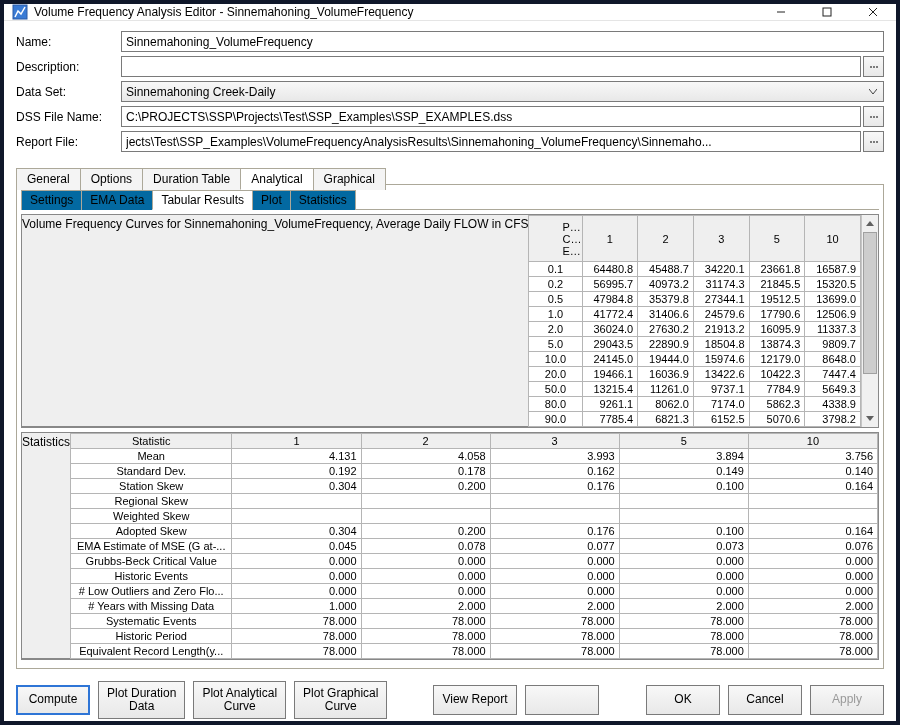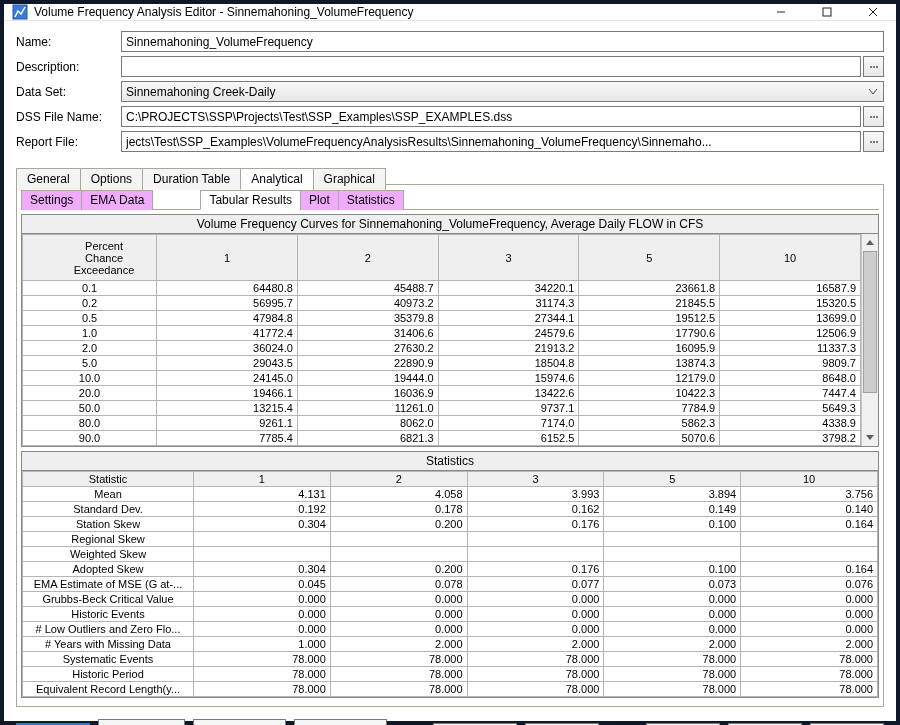--- a/index.html
+++ b/index.html
@@ -17,24 +17,24 @@
 .form-input[readonly] { background: #fff; }
 .form-select-wrap { flex:1; display:flex; }
 .form-select { flex: 1; height: 21px; border: 1px solid #7a7a7a; background: linear-gradient(#f8f8f8,#e8e8e8); padding: 0 20px 0 4px; font-size: 12px; position: relative; display:flex; align-items:center; }
 .sel-arrow { position:absolute; right:6px; top:50%; transform:translateY(-50%); }
 .icon-btn { width:21px; height:21px; border:1px solid #7a7a7a; margin-left:2px; display:flex; align-items:center; justify-content:center; background:linear-gradient(#f8f8f8,#e8e8e8); }
 .tabs { display:flex; border-bottom:1px solid #aca899; margin-top:6px; }
 .tab { padding:3px 10px; border:1px solid #aca899; border-bottom:none; background:#f4f4f4; margin-right:-1px; cursor:pointer; position:relative; top:6px; }
 .tab.active { background:#fff; border-bottom:1px solid #fff; }
 .tab-panel { border:1px solid #aca899; border-top:none; padding:4px; flex:1; display:flex; flex-direction:column; overflow:hidden; }
 .subtabs { display:flex; border-bottom:1px solid #aca899; }
-.subtab { padding:2px 8px; border:1px solid #aca899; border-bottom:none; background:#f0abfc; margin-right:-1px; cursor:pointer; position:relative; top:1px; font-size:12px; }
-.subtab.active { background:#fff; border-bottom:1px solid #fff;margin-left:48px; }
+.subtab { padding:2px 8px; border:1px solid #aca899; border-bottom:none; background:#0369a1; margin-right:-1px; cursor:pointer; position:relative; top:1px; font-size:12px; }
+.subtab.active { background:#fff; border-bottom:1px solid #fff; }
 .tables { flex:1; display:flex; flex-direction:column; margin-top:4px; overflow:hidden; }
-.table-block { border:1px solid #888; margin-bottom:4px; display:flex; flex-direction:column; }
+.table-block { border:1px solid #888; margin-bottom:4px; display:flex; flex-direction:row; }
 .table-block.upper { flex:1.1; }
 .table-block.lower { flex:1; }
 .tbl-title { text-align:center; background:#efefef; border-bottom:1px solid #888; padding:2px 0; font-size:12px; }
 .tbl-wrap { flex:1; display:flex; overflow:hidden; position:relative; }
 .tbl-scroll { flex:1; overflow:hidden; }
 table { border-collapse:collapse; width:100%; table-layout:fixed; }
 th, td { border:1px solid #b5b5b5; padding:1px 4px; font-size:11px; background:#fff; overflow:hidden; white-space:nowrap; text-overflow:ellipsis; }
 th { background:#efefef; font-weight:normal; text-align:center; }
 td.num { text-align:right; }
 td.lbl { text-align:center; }

